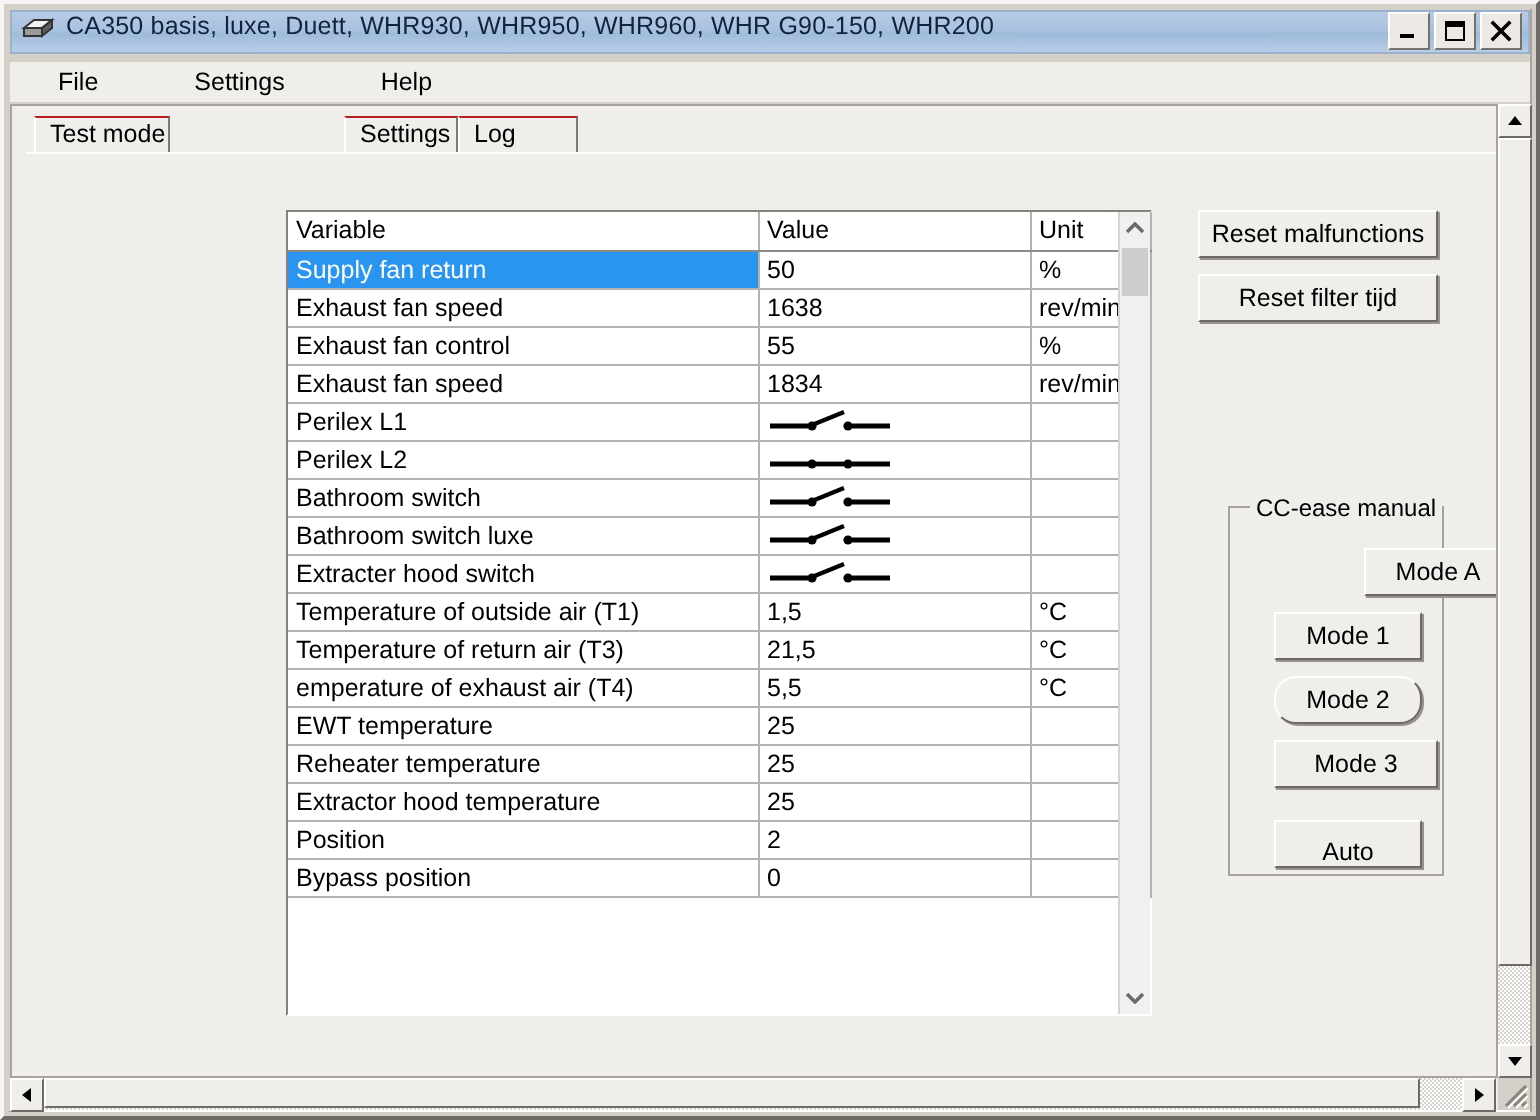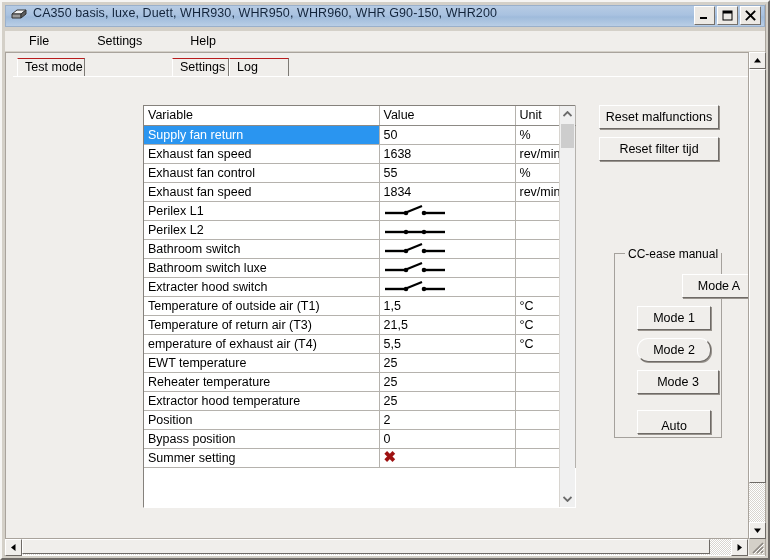--- a/index.html
+++ b/index.html
@@ -382,25 +382,20 @@
             <tr>
               <td class="var">Position</td>
               <td>2</td>
               <td></td>
             </tr>
             <tr>
               <td class="var">Bypass position</td>
               <td>0</td>
               <td></td>
             </tr>
-            <tr>
-              <td class="var">Summer setting</td>
-              <td class="center"><span class="redx">✖</span></td>
-              <td></td>
-            </tr>
           </tbody>
       </table>
 
       <div class="grid-vsb">
         <div class="gsb-arrow up">
           <svg width="9" height="7" viewBox="0 0 9 7">
               <path d="M0.5 5 L4.5 1 L8.5 5" stroke="#6b6b6b" stroke-width="1.8" fill="none"></path>
             </svg>
         </div>
         <div class="gsb-thumb"></div>

